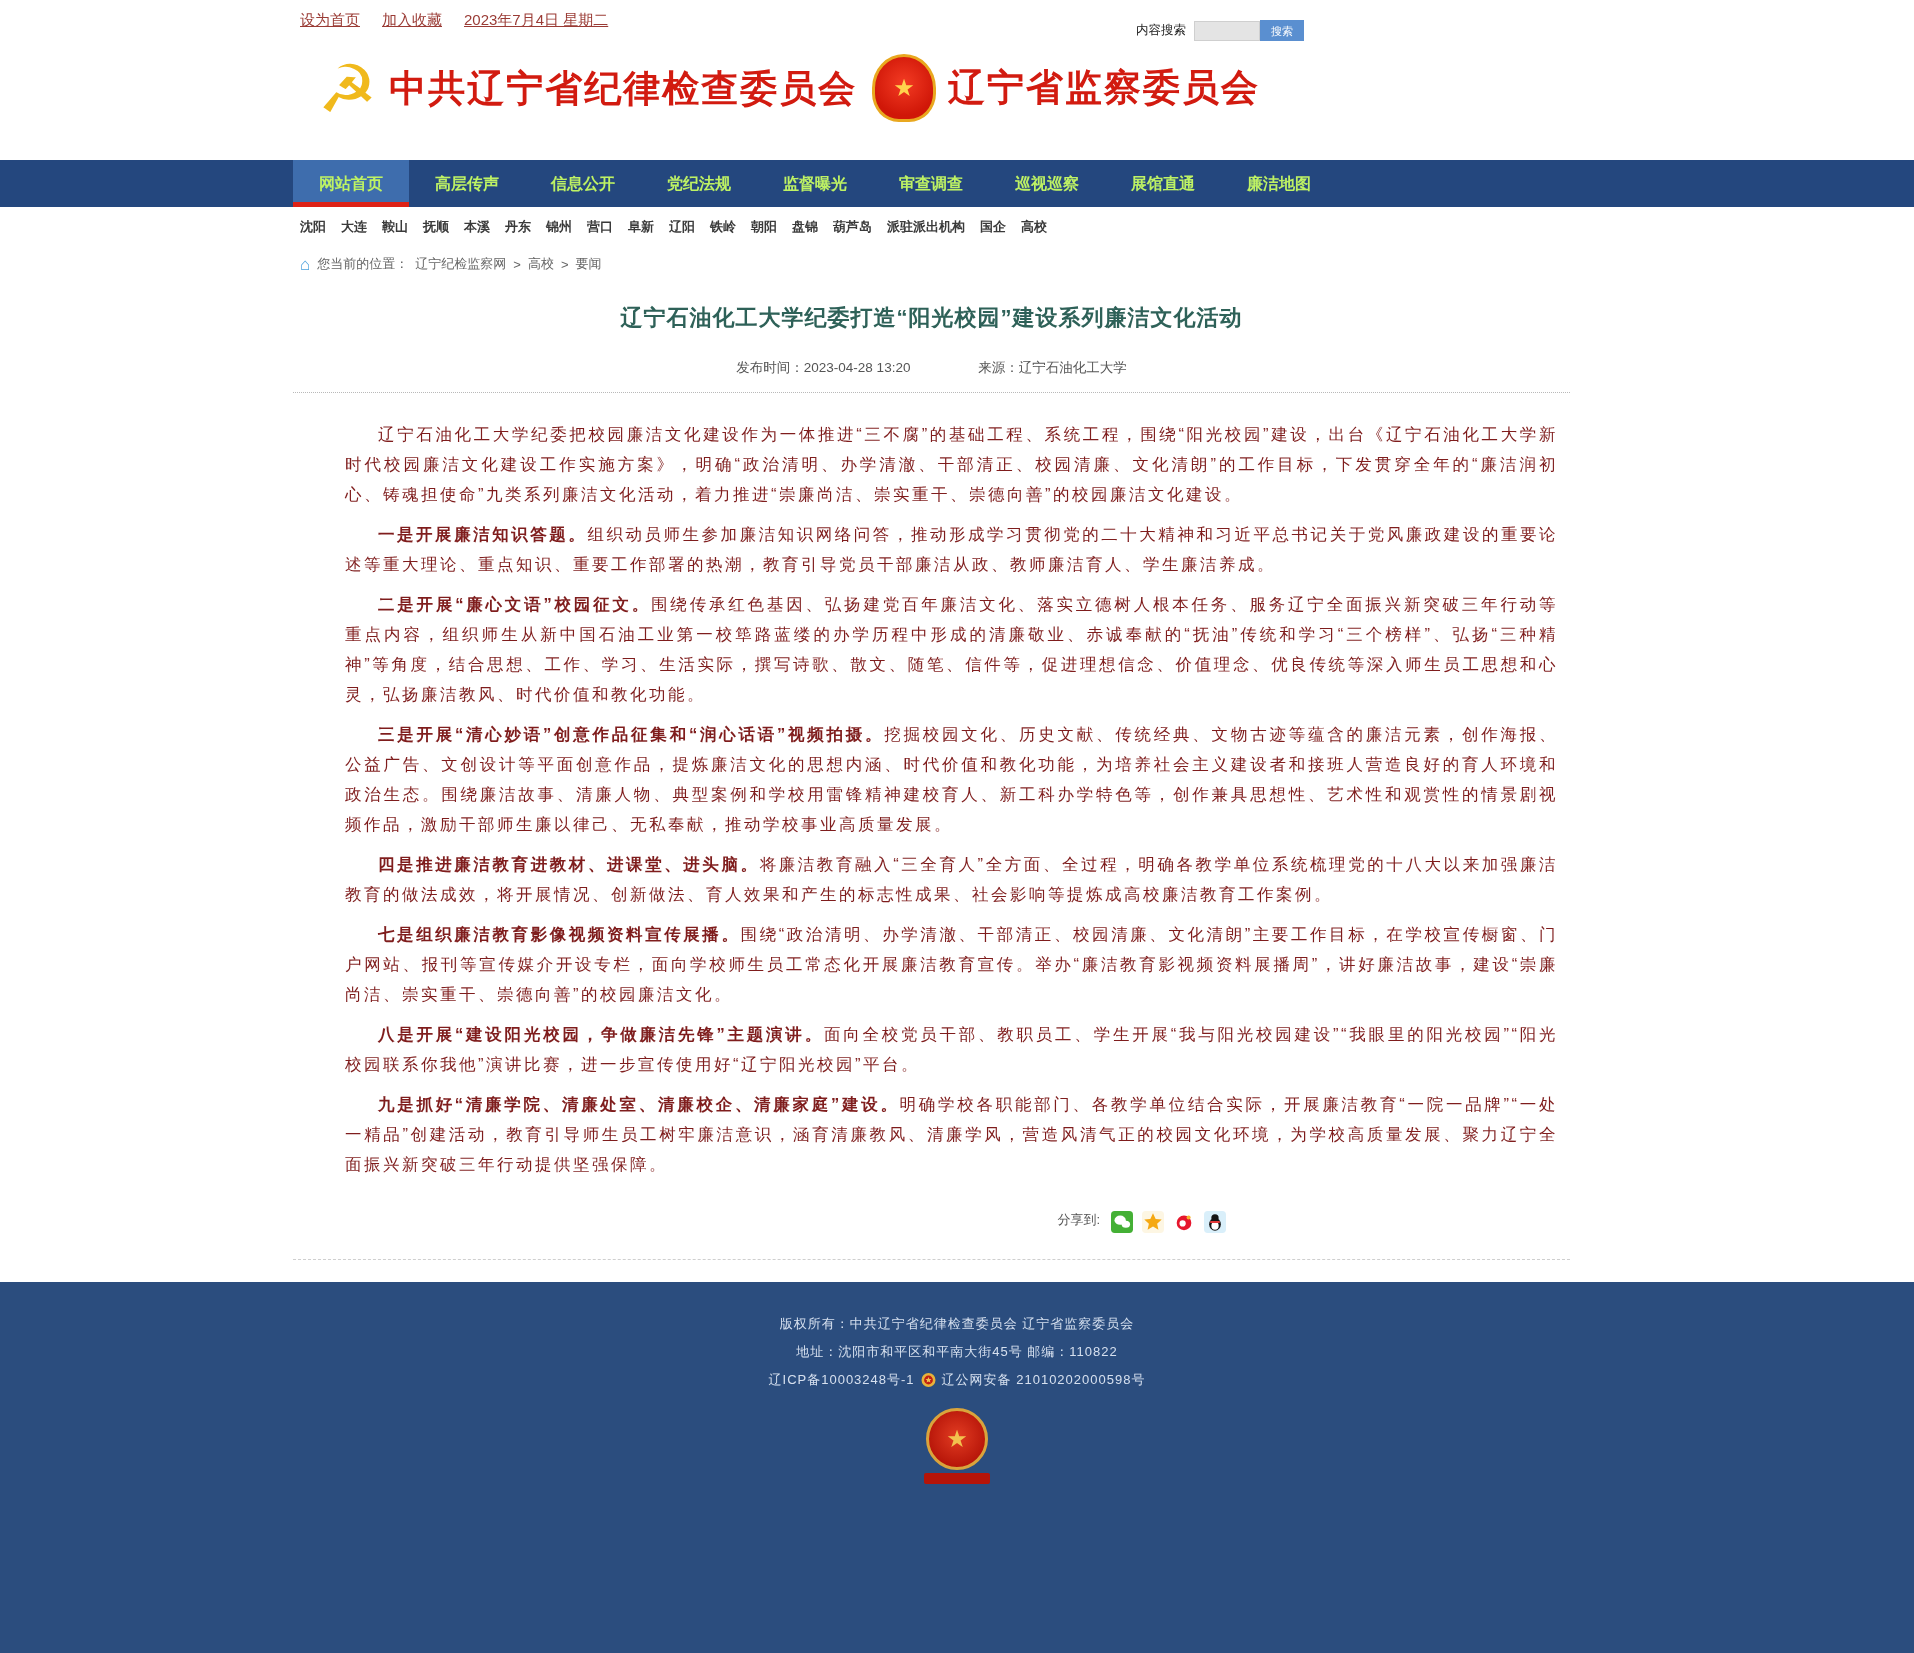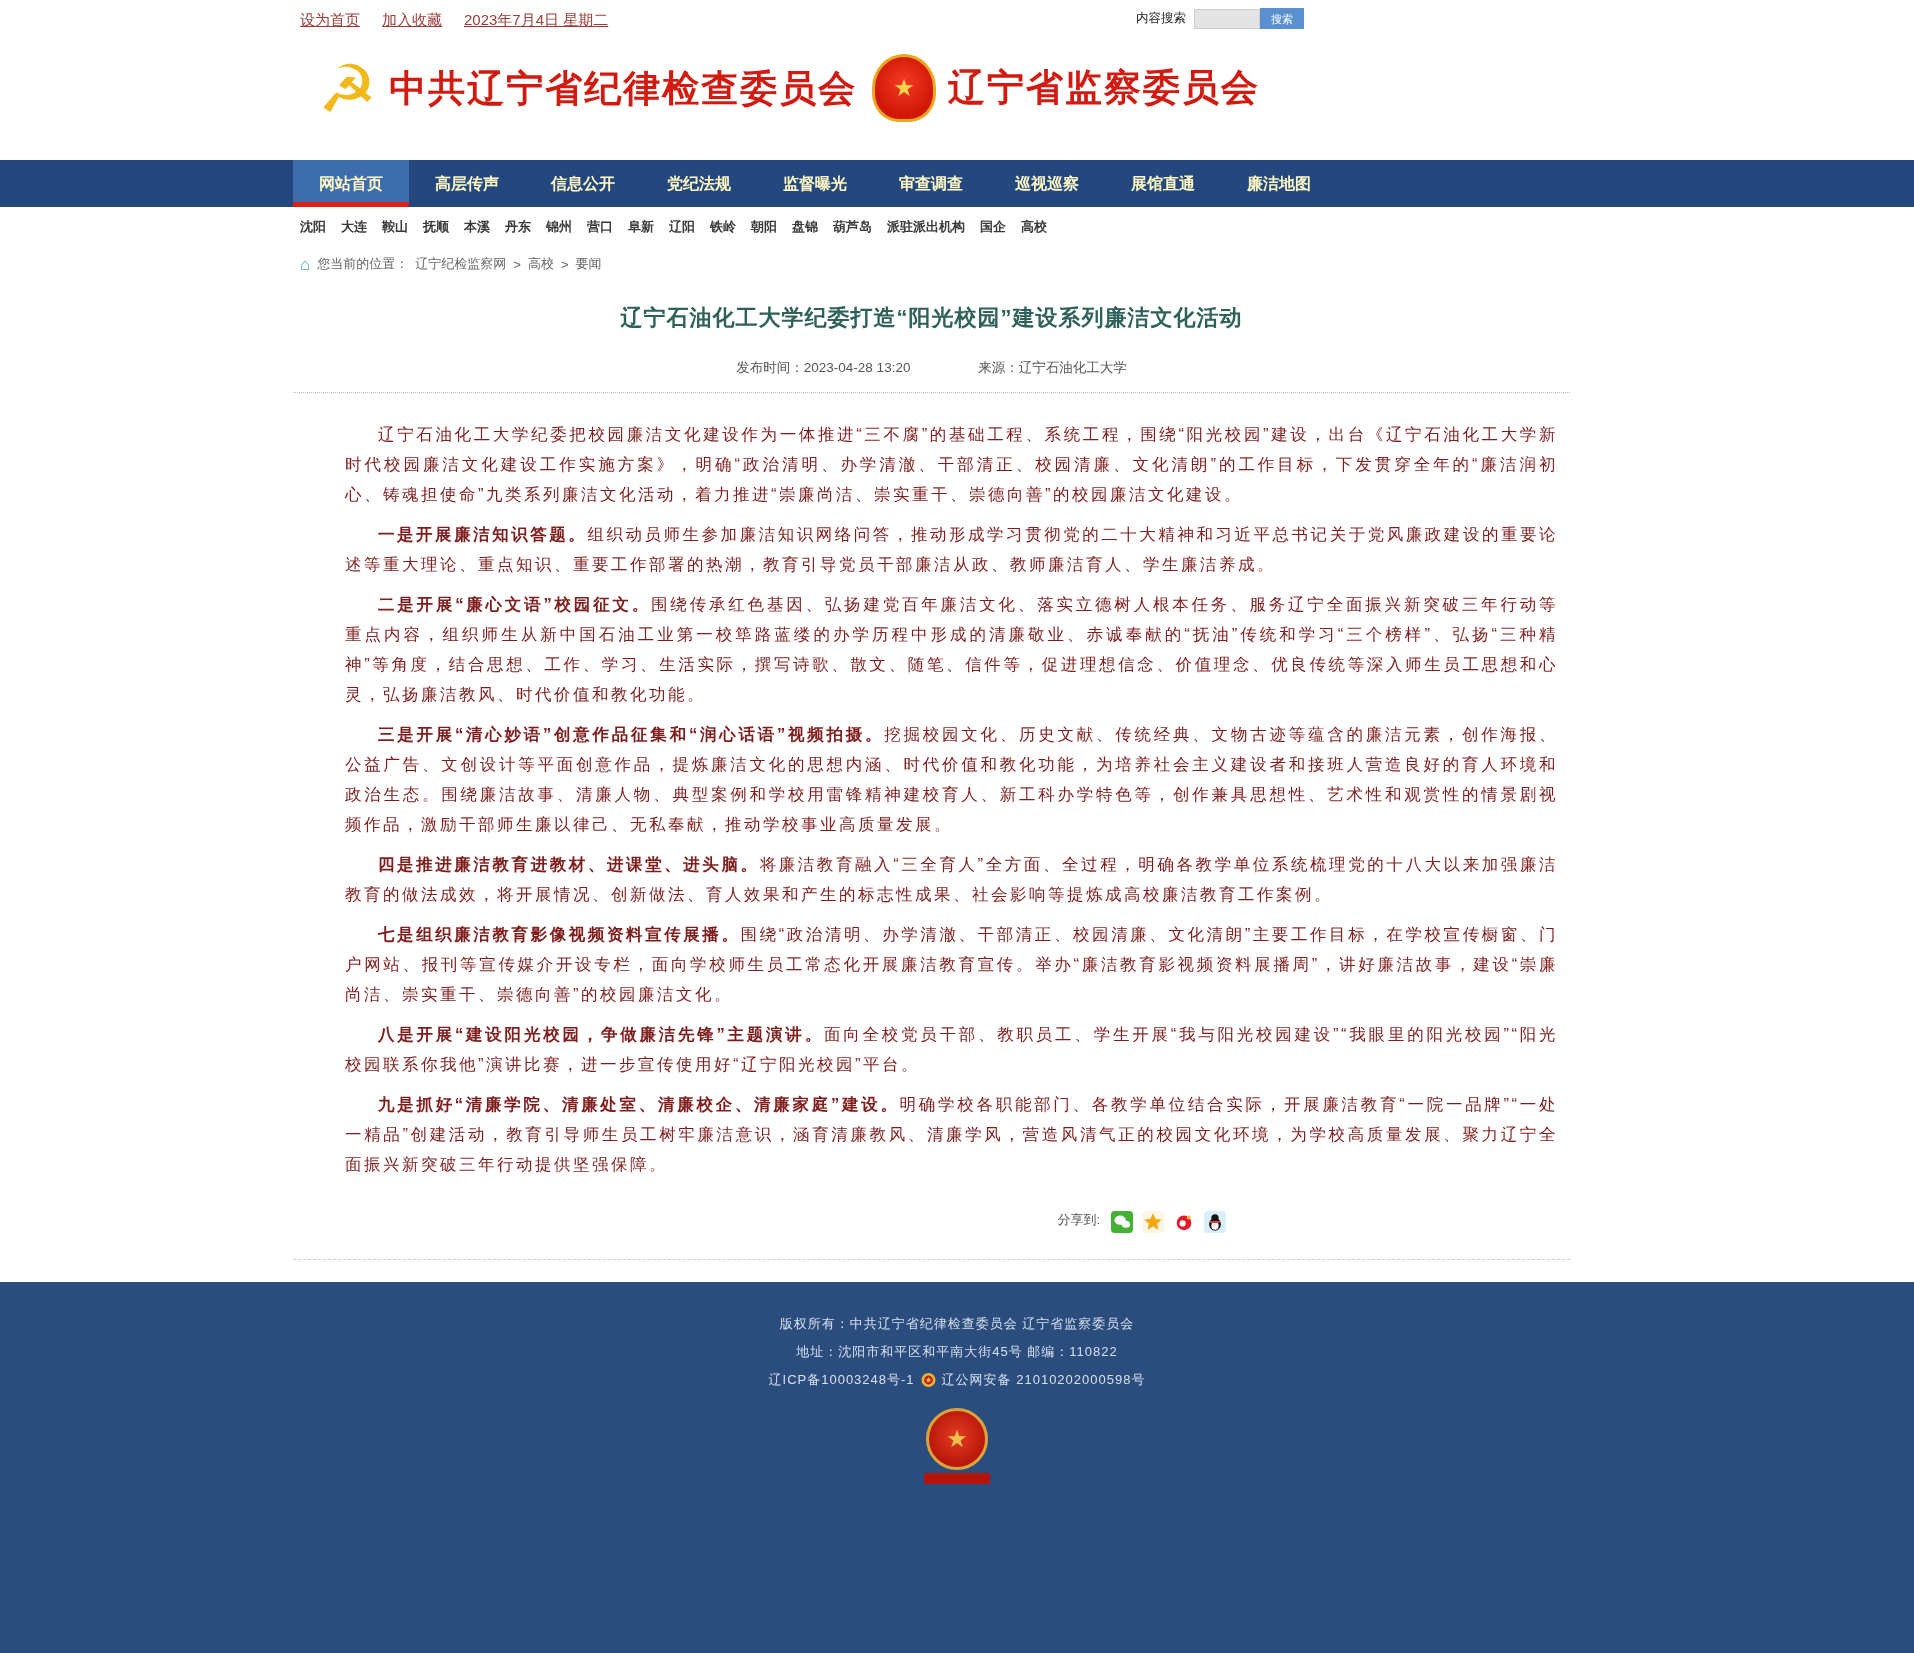--- a/index.html
+++ b/index.html
@@ -3,39 +3,39 @@
 <meta charset="utf-8">
 <style>
   html,body{margin:0;padding:0;background:#ffffff;}
   body{font-family:"Liberation Sans","DejaVu Sans",sans-serif;}
   .page{width:1914px;height:1653px;display:flex;flex-direction:column;overflow:hidden;background:#fff;}
 
   
   .topbar{height:36px;position:relative;flex:0 0 auto;}
   .topbar-links{position:absolute;left:300px;top:11px;display:flex;gap:22px;font-size:15px;color:#9a3b35;text-decoration:underline;}
   .topbar-links a{color:#9a3b35;text-decoration:none;cursor:pointer;}
-  .search-box{position:absolute;left:1136px;top:8px;display:flex;align-items:center;}
+  .search-box{position:absolute;left:1136px;top:20px;display:flex;align-items:center;}
   .search-box .lbl{font-size:12.5px;color:#222;margin-right:8px;}
   .search-input{width:58px;height:18px;background:#e4e4e4;border:1px solid #cfcfcf;outline:none;font-size:12px;padding:0 3px;}
   .search-btn{width:44px;height:21px;background:#5a8fd0;color:#fff;border:none;font-size:11px;line-height:20px;cursor:pointer;padding:0;}
 
   
   .header{height:124px;position:relative;flex:0 0 auto;}
   .logo-group{position:absolute;top:18px;display:flex;align-items:center;}
   .lg1{left:318px;}
   .lg2{left:872px;}
   .party-emblem{font-size:66px;line-height:70px;color:#f0b91c;margin-right:12px;}
   .nat-emblem{width:58px;height:62px;border-radius:50% 50% 42% 42%;background:radial-gradient(circle at 50% 42%,#f33b23 0%,#d01708 70%);border:3px solid #e9a81f;display:flex;align-items:center;justify-content:center;margin-right:12px;}
   .nat-emblem .star{color:#ffd34d;font-size:24px;line-height:1;}
   .org-name{font-size:37px;font-weight:bold;color:#d21b10;letter-spacing:2px;white-space:nowrap;}
 
   
   .nav{background:#24477e;height:47px;flex:0 0 auto;}
   .nav-inner{margin-left:293px;display:flex;height:47px;}
-  .nav-item{color:#fef9c3;font-size:16px;font-weight:bold;line-height:47px;padding:0 26px;position:relative;cursor:pointer;white-space:nowrap;}
+  .nav-item{color:#bef264;font-size:16px;font-weight:bold;line-height:47px;padding:0 26px;position:relative;cursor:pointer;white-space:nowrap;}
   .nav-item.active{background:#3e6dad;}
   .nav-item.active::after{content:"";position:absolute;left:0;right:0;bottom:0;height:5px;background:#dd2116;}
 
   
   .subnav{margin-left:300px;padding:11px 0 9px;display:flex;gap:15px;font-size:13px;font-weight:bold;color:#3a3a3a;flex:0 0 auto;}
   .subnav span{cursor:pointer;white-space:nowrap;}
 
   
   .breadcrumb{margin-left:300px;margin-top:10px;display:flex;align-items:center;gap:7px;font-size:13px;color:#666;flex:0 0 auto;}
   .home-icon{color:#49a0dd;font-size:17px;line-height:1;}

